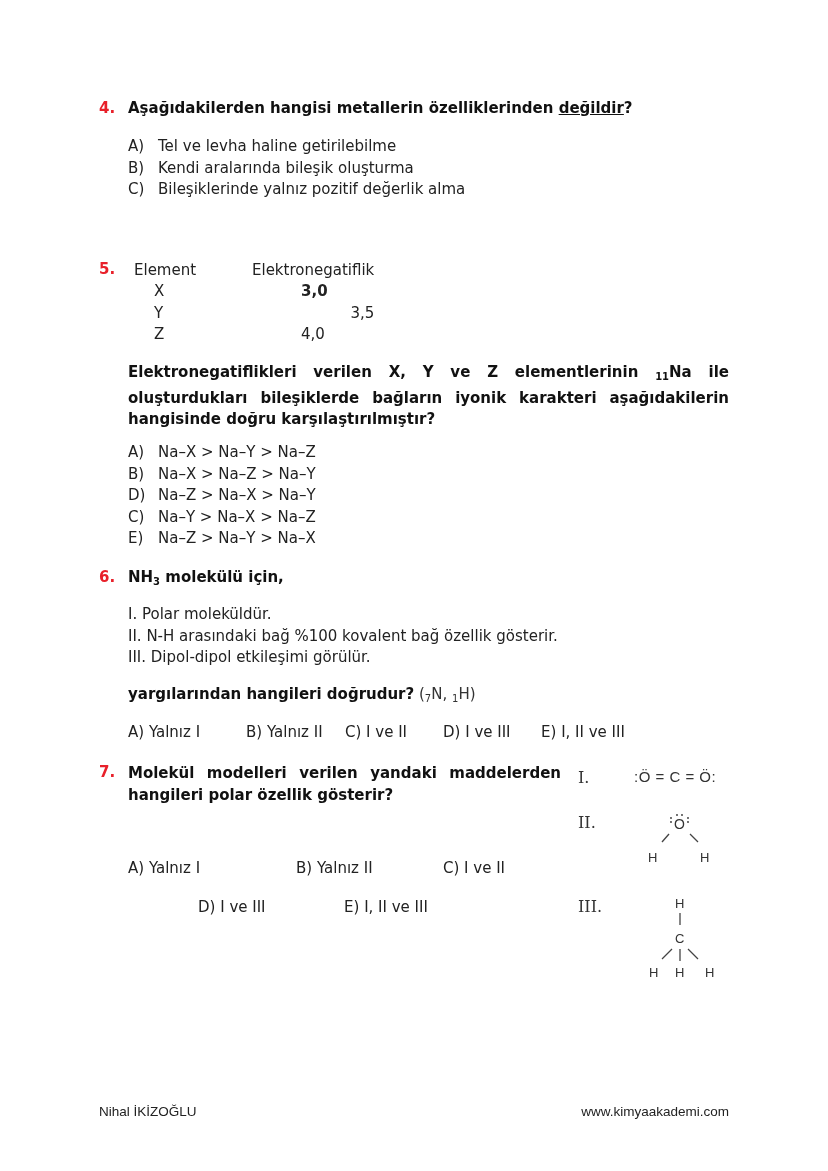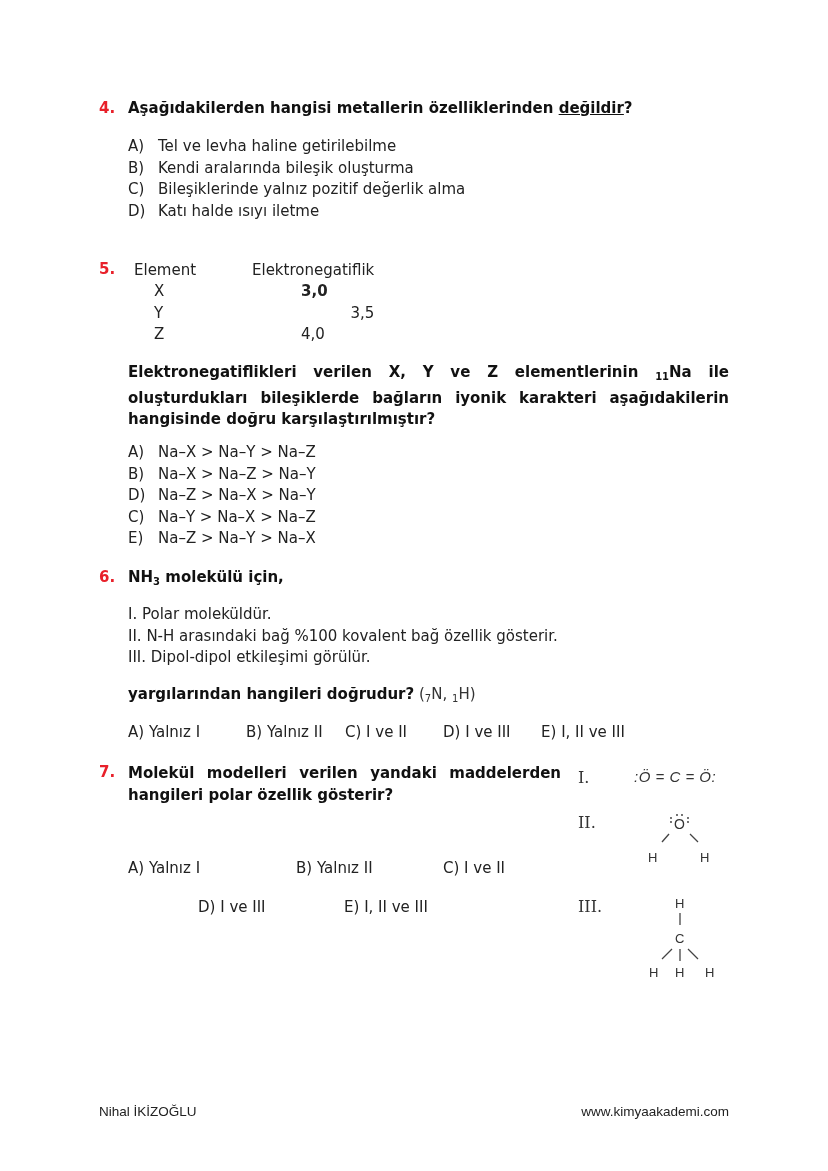--- a/index.html
+++ b/index.html
@@ -29,21 +29,20 @@
 <div class="abs" style="left:99px; top:99px; width:640px;">
   <span class="qnum" style="position:absolute; left:0; top:0;">4.</span>
   <div class="qtext" style="position:absolute; left:29px; top:0; white-space:nowrap;">
     <span>Aşağıdakilerden hangisi metallerin özelliklerinden </span><span class="u">değildir</span><span>?</span>
   </div>
 </div>
 <div class="abs" style="left:128px; top:136px;">
   <div class="opt"><span class="lbl">A)</span><span>Tel ve levha haline getirilebilme</span></div>
   <div class="opt"><span class="lbl">B)</span><span>Kendi aralarında bileşik oluşturma</span></div>
   <div class="opt"><span class="lbl">C)</span><span>Bileşiklerinde yalnız pozitif değerlik alma</span></div>
-  <div class="opt"><span class="lbl">D)</span><span>Katı halde ısıyı iletme</span></div>
 </div>
 
 <span class="abs qnum" style="left:99px; top:260px;">5.</span>
 <table class="abs en" style="left:128px; top:259px;">
   <tbody>
       <tr>
     <td style="width:118px;">Element</td>
     <td>Elektronegatiflik</td>
   </tr>
   <tr>
@@ -98,21 +97,21 @@
 
 <div class="abs opt" style="left:128px; top:858px; width:440px; height:60px;">
   <span class="abs" style="left:0; top:0;"><span>A)</span> <span>Yalnız I</span></span>
   <span class="abs" style="left:168px; top:0;"><span>B)</span> <span>Yalnız II</span></span>
   <span class="abs" style="left:315px; top:0;"><span>C)</span> <span>I ve II</span></span>
   <span class="abs" style="left:70px; top:39px;"><span>D)</span> <span>I ve III</span></span>
   <span class="abs" style="left:216px; top:39px;"><span>E)</span> <span>I, II ve III</span></span>
 </div>
 
 <span class="abs roman" style="left:578px; top:768px;">I.</span>
-<span class="abs mol" style="left:634px; top:768px; font-size:15px; letter-spacing:0.5px;font-style:italic;">:Ö = C = Ö:</span>
+<span class="abs mol" style="left:634px; top:768px; font-size:15px; letter-spacing:0.5px;">:Ö = C = Ö:</span>
 
 <span class="abs roman" style="left:578px; top:813px;">II.</span>
 <div class="abs" style="left:640px; top:810px; width:80px; height:60px;">
   <svg width="80" height="60">
     <text x="34" y="19" font-family="Liberation Sans, sans-serif" font-size="14" fill="#333">O</text>
     <circle cx="31" cy="8" r="0.9" fill="#333"></circle>
       <circle cx="31" cy="12" r="0.9" fill="#333"></circle>
     <circle cx="48" cy="8" r="0.9" fill="#333"></circle>
       <circle cx="48" cy="12" r="0.9" fill="#333"></circle>
     <circle cx="37" cy="5" r="0.9" fill="#333"></circle>

